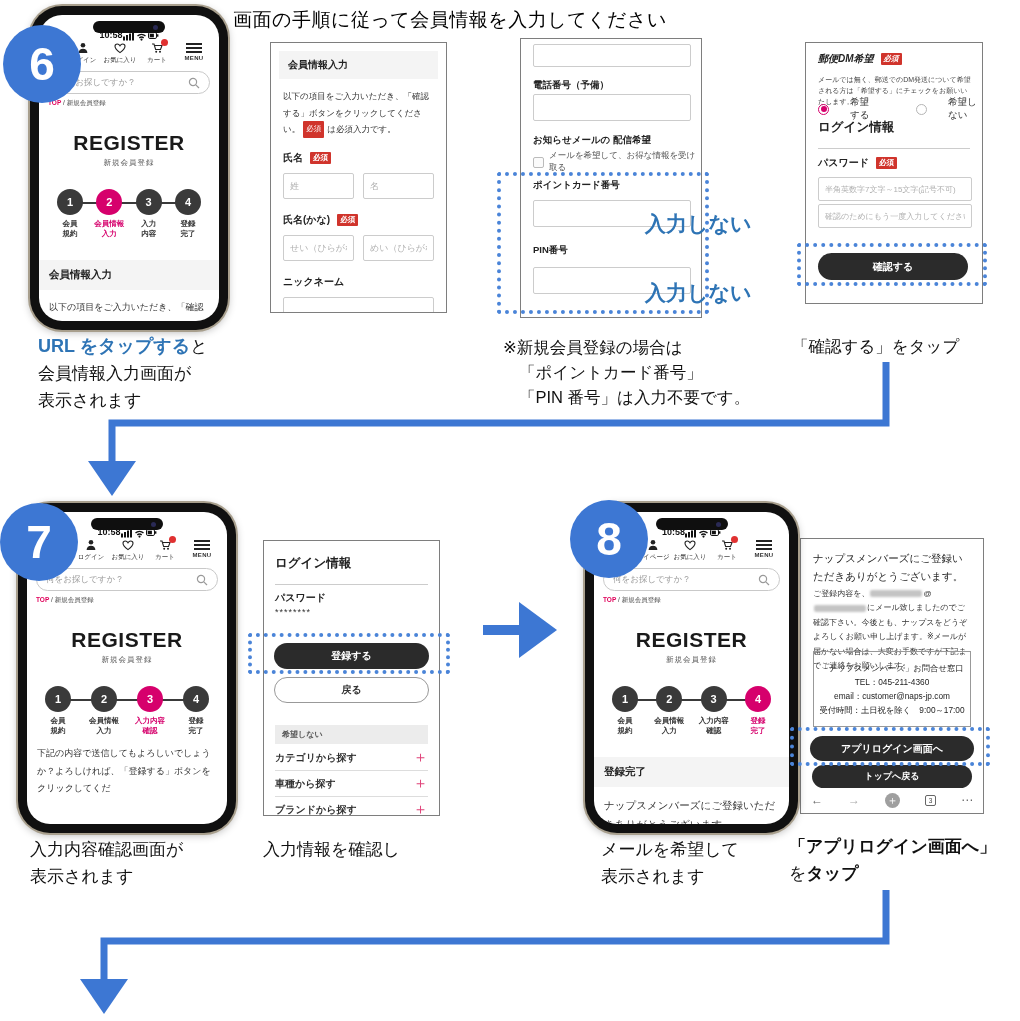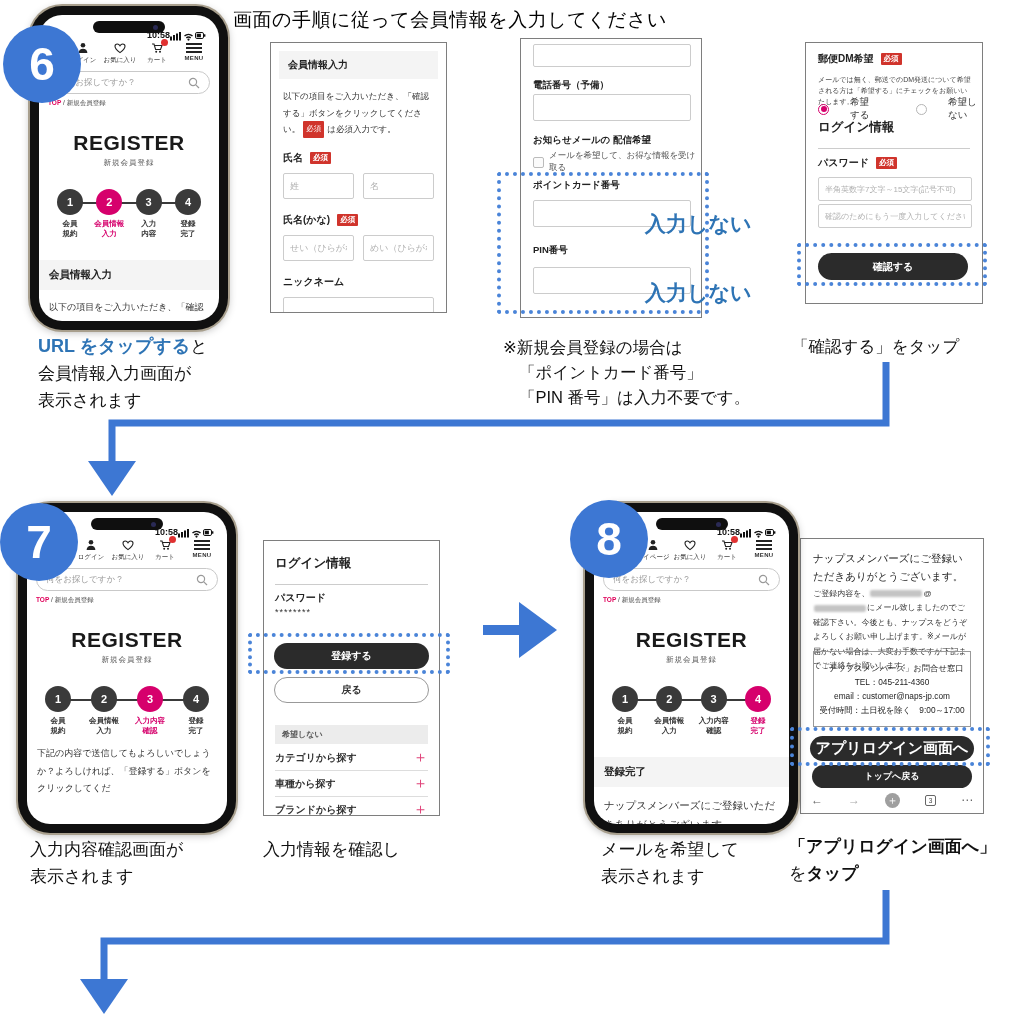--- a/index.html
+++ b/index.html
@@ -18,21 +18,21 @@
     position:absolute; width:78px; height:78px; border-radius:50%;
     background:#3d77d3; color:#fff; z-index:6;
     display:flex; align-items:center; justify-content:center;
     font-size:46px; font-weight:bold;
   }
 
   
   .phone { position:absolute; background:#101010; border-radius:32px;
     box-shadow:0 0 0 2px #a89f8d, 0 2px 8px rgba(0,0,0,.3); z-index:2; }
   .screen { position:absolute; inset:9px; background:#fff; border-radius:23px; overflow:hidden; }
-  .statusbar { height:17px; padding:20px 13px 0; display:flex; justify-content:flex-end; align-items:center; }
+  .statusbar { height:17px; padding:20px 13px 0; display:flex; justify-content:center; align-items:center; }
   .time { font-size:9px; font-weight:bold; color:#111; }
   .notch { position:absolute; top:6px; left:50%; transform:translateX(-50%);
     width:72px; height:12px; background:#0f0f0f; border-radius:7px;
     display:flex; align-items:center; justify-content:flex-end; padding-right:7px; }
   .cam { width:5px; height:5px; border-radius:50%; background:#2a2a55; }
   .p-header { display:flex; justify-content:space-between; align-items:flex-start; padding:7px 9px 2px; }
   .logo { width:30px; height:20px; background:#d8232a; border-radius:2px; margin-top:2px; }
   .navs { display:flex; gap:5px; }
   .nav-item { display:flex; flex-direction:column; align-items:center; width:32px; position:relative; }
   .nav-lab { font-size:6.5px; color:#333; margin-top:2px; white-space:nowrap; }
@@ -271,21 +271,21 @@
   <div class="no-input" style="left:645px;top:210px;">入力しない</div>
   <div class="no-input" style="left:645px;top:279px;">入力しない</div>
 
   <div class="cap small" style="left:503px;top:335px;">
     <div>※新規会員登録の場合は</div>
     <div class="indent">「ポイントカード番号」</div>
     <div class="indent">「PIN 番号」は入力不要です。</div>
   </div>
 
   <div class="panel" style="left:805px;top:42px;width:178px;height:262px;">
-    <div class="pn-label abs" style="left:12px;top:9px;">
+    <div class="pn-label abs" style="left:12px;top:9px;font-style:italic;">
         <span>郵便DM希望</span>
         <span class="req-badge">必須</span>
       </div>
     <div class="abs" style="left:12px;right:10px;top:32px;font-size:7px;line-height:1.55;color:#444;">メールでは無く、郵送でのDM発送について希望される方は「希望する」にチェックをお願いいたします。</div>
     <div class="abs" style="left:12px;top:53px;display:flex;align-items:center;gap:21px;">
       <span class="radio sel"></span>
       <span style="font-size:9.5px;color:#333;">希望する</span>
       <span class="radio" style="margin-left:18px;"></span>
       <span style="font-size:9.5px;color:#333;">希望しない</span>
     </div>
@@ -527,21 +527,21 @@
     <div class="c-thanks">ナップスメンバーズにご登録いただきありがとうございます。</div>
     <div class="c-detail">
       <span>ご登録内容を、</span><span class="redact"></span><span>@</span><span class="redact"></span><span>にメール致しましたのでご確認下さい。今後とも、ナップスをどうぞよろしくお願い申し上げます。※メールが届かない場合は、大変お手数ですが下記までご連絡をお願いします。</span>
     </div>
     <div class="c-contact">
       <div>「ナップスメンバーズ」お問合せ窓口</div>
       <div>TEL：045-211-4360</div>
       <div>email：customer@naps-jp.com</div>
       <div>受付時間：土日祝を除く　9:00～17:00</div>
     </div>
-    <button class="btn-dark" style="left:9px;right:9px;top:197px;height:25px;font-size:15px;">アプリログイン画面へ</button>
+    <button class="btn-dark" style="left:9px;right:9px;top:197px;height:25px;font-size:10px;">アプリログイン画面へ</button>
     <button class="btn-dark" style="left:11px;right:11px;top:226px;height:23px;font-size:9px;">トップへ戻る</button>
     <div class="toolbar">
       <span>←</span>
       <span style="color:#aaa;">→</span>
       <span class="tb-plus">＋</span>
       <span class="tb-tab">3</span>
       <span>⋯</span>
     </div>
   </div>
   <div class="hl" style="left:790px;top:727px;width:200px;height:39px;"></div>

